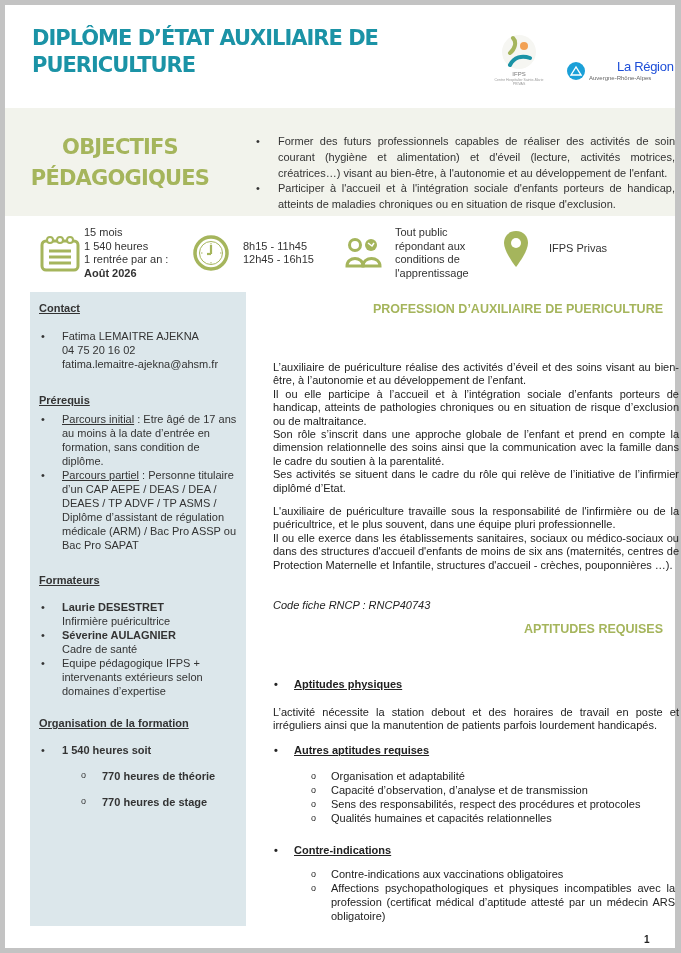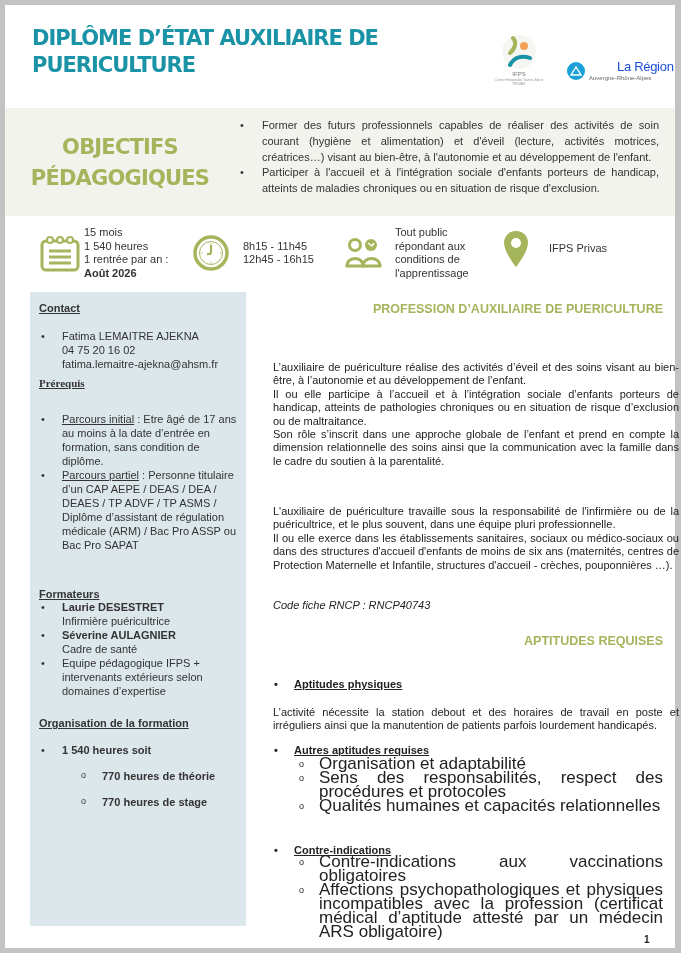--- a/index.html
+++ b/index.html
@@ -55,21 +55,21 @@
       position: absolute; left: 20px; top: 24px; width: 190px;
       text-align: center;
       font-family: "DejaVu Sans", sans-serif;
       font-size: 21px; line-height: 31px;
       letter-spacing: -0.8px;
       color: #a5b55c;
       margin: 0;
     }
     .obj-list {
       position: absolute; left: 232px; top: 10px; width: 422px;
-      margin: 0; padding: 0; list-style: none;
+      margin: 16px; padding: 0; list-style: none;
       font-size: 11px; line-height: 15.8px; color: #333;
       text-align: justify;
     }
     .obj-list li { position: relative; padding-left: 25px; }
     .obj-list li::before { content: "•"; position: absolute; left: 3px; top: 0; }
 
     
     .info-row { position: absolute; left: 0; top: 213px; width: 670px; height: 75px; }
     .info-item { position: absolute; display: flex; align-items: center; }
     .info-text { font-size: 11px; line-height: 13.5px; color: #333; }
@@ -105,21 +105,21 @@
     }
     .para {
       position: absolute; left: 0; width: 406px;
       font-size: 11px; line-height: 13.4px;
       text-align: justify; color: #222;
       margin: 16px;
     }
     .para i { font-style: italic; }
     .apt-h { position: absolute; left: 22px; font-size: 11px; font-weight: bold; text-decoration: underline; color: #222; margin: 15px; }
     .apt-h::before { content: "•"; position: absolute; left: -20px; text-decoration: none; display: inline-block; }
-    .circ-list { position: absolute; left: 62px; width: 344px; margin: 0; padding: 0; list-style: none; font-size: 17px; line-height: 14px; color: #222; text-align: justify; }
+    .circ-list { position: absolute; left: 62px; width: 344px; margin: 12px; padding: 0; list-style: none; font-size: 11px; line-height: 14px; color: #222; text-align: justify; }
     .circ-list li { position: relative; }
     .circ-list li::before { content: "o"; position: absolute; left: -20px; top: 0; font-size: 9px; }
     .page-num { position: absolute; left: 639px; top: 929px; font-size: 10px; font-weight: bold; color: #222; }
   </style>
 </head>
 <body>
 
 <div class="page">
 
   <h1 class="doc-title">
@@ -225,27 +225,27 @@
   <aside class="sidebar">
     <h3 class="sb-h" style="top:10px;">Contact</h3>
     <ul class="sb-list" style="top:37px;">
       <li>
         <div>Fatima LEMAITRE AJEKNA</div>
         <div>04 75 20 16 02</div>
         <div>fatima.lemaitre-ajekna@ahsm.fr</div>
       </li>
     </ul>
 
-    <h3 class="sb-h" style="top:85px;font-family:Liberation Serif, serif;">Prérequis</h3>
+    <h3 class="sb-h" style="top:102px;">Prérequis</h3>
     <ul class="sb-list" style="top:120px;">
       <li><span class="u">Parcours initial</span><span> : Etre âgé de 17 ans au moins à la date d’entrée en formation, sans condition de diplôme.</span></li>
       <li><span class="u">Parcours partiel</span><span> : Personne titulaire d’un CAP AEPE / DEAS / DEA / DEAES / TP ADVF / TP ASMS / Diplôme d’assistant de régulation médicale (ARM) / Bac Pro ASSP ou Bac Pro SAPAT</span></li>
     </ul>
 
-    <h3 class="sb-h" style="top:282px;margin-top:14px;">Formateurs</h3>
+    <h3 class="sb-h" style="top:282px;">Formateurs</h3>
     <ul class="sb-list" style="top:308px;">
       <li>
         <div class="b">Laurie DESESTRET</div>
         <div>Infirmière puéricultrice</div>
       </li>
       <li>
         <div class="b">Séverine AULAGNIER</div>
         <div>Cadre de santé</div>
       </li>
       <li>Equipe pédagogique IFPS + intervenants extérieurs selon domaines d’expertise</li>
@@ -263,37 +263,39 @@
     </ul>
   </aside>
 
   <main class="main">
     <h2 class="sec-title" style="top:10px;">PROFESSION D’AUXILIAIRE DE PUERICULTURE</h2>
 
     <div class="para" style="top:53px;">
       <div>L’auxiliaire de puériculture réalise des activités d’éveil et des soins visant au bien-être, à l’autonomie et au développement de l’enfant.</div>
       <div>Il ou elle participe à l’accueil et à l’intégration sociale d’enfants porteurs de handicap, atteints de pathologies chroniques ou en situation de risque d’exclusion ou de maltraitance.</div>
       <div>Son rôle s’inscrit dans une approche globale de l’enfant et prend en compte la dimension relationnelle des soins ainsi que la communication avec la famille dans le cadre du soutien à la parentalité.</div>
+      <div>Ses activités se situent dans le cadre du rôle qui relève de l’initiative de l’infirmier diplômé d’Etat.</div>
     </div>
 
     <div class="para" style="top:197px;">
       <div>L'auxiliaire de puériculture travaille sous la responsabilité de l'infirmière ou de la puéricultrice, et le plus souvent, dans une équipe pluri professionnelle.</div>
       <div>Il ou elle exerce dans les établissements sanitaires, sociaux ou médico-sociaux ou dans des structures d'accueil d'enfants de moins de six ans (maternités, centres de Protection Maternelle et Infantile, structures d'accueil - crèches, pouponnières …).</div>
     </div>
 
     <div class="para" style="top:291px;"><i>Code fiche RNCP : RNCP40743</i></div>
 
-    <h2 class="sec-title" style="top:342px;">APTITUDES REQUISES</h2>
+    <h2 class="sec-title" style="top:330px;">APTITUDES REQUISES</h2>
 
     <div class="apt-h" style="top:371px;">Aptitudes physiques</div>
     <div class="para" style="top:398px;">L’activité nécessite la station debout et des horaires de travail en poste et irréguliers ainsi que la manutention de patients parfois lourdement handicapés.</div>
 
     <div class="apt-h" style="top:437px;">Autres aptitudes requises</div>
     <ul class="circ-list" style="top:465px;">
       <li>Organisation et adaptabilité</li>
+      <li>Capacité d’observation, d’analyse et de transmission</li>
       <li>Sens des responsabilités, respect des procédures et protocoles</li>
       <li>Qualités humaines et capacités relationnelles</li>
     </ul>
 
     <div class="apt-h" style="top:537px;">Contre-indications</div>
     <ul class="circ-list" style="top:563px;">
       <li>Contre-indications aux vaccinations obligatoires</li>
       <li>Affections psychopathologiques et physiques incompatibles avec la profession (certificat médical d’aptitude attesté par un médecin ARS obligatoire)</li>
     </ul>
   </main>

